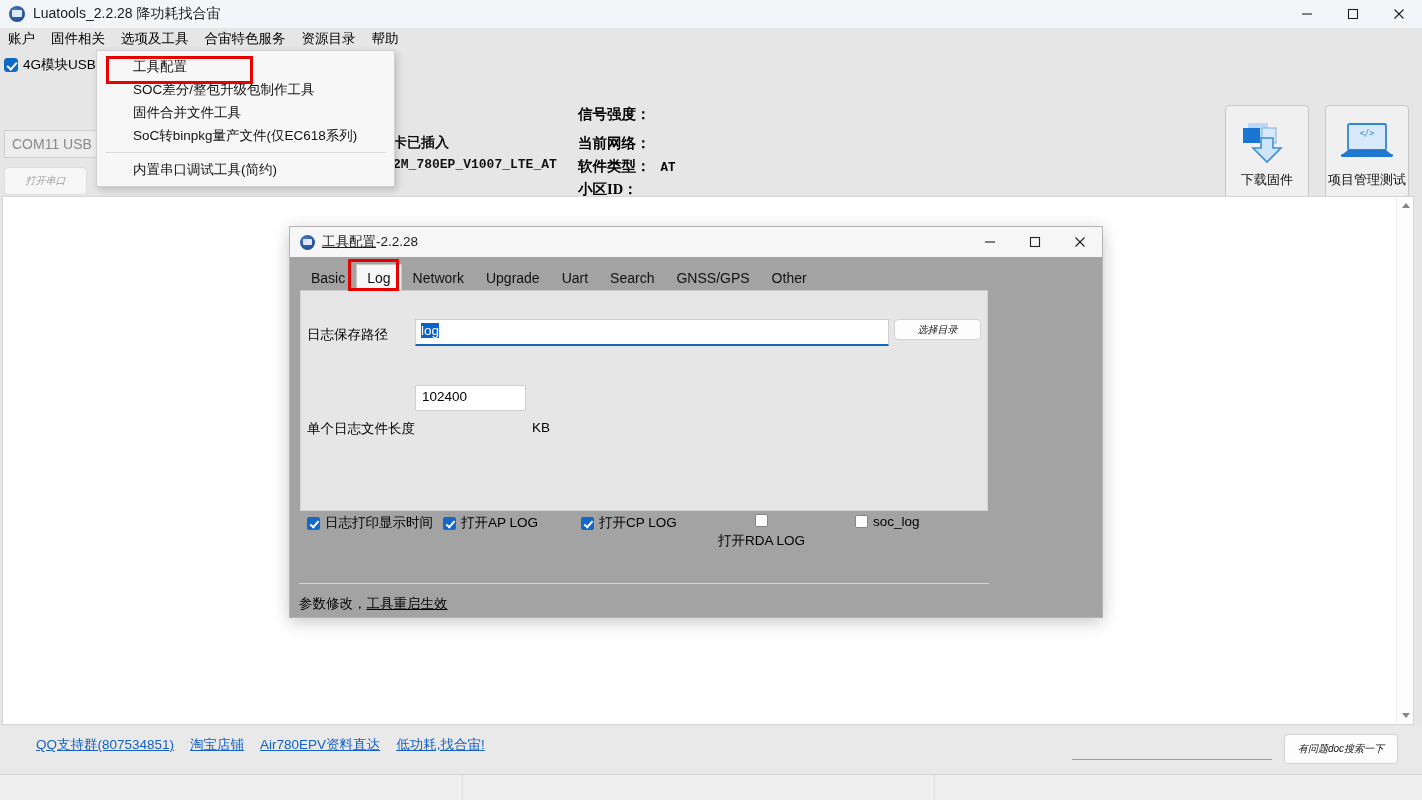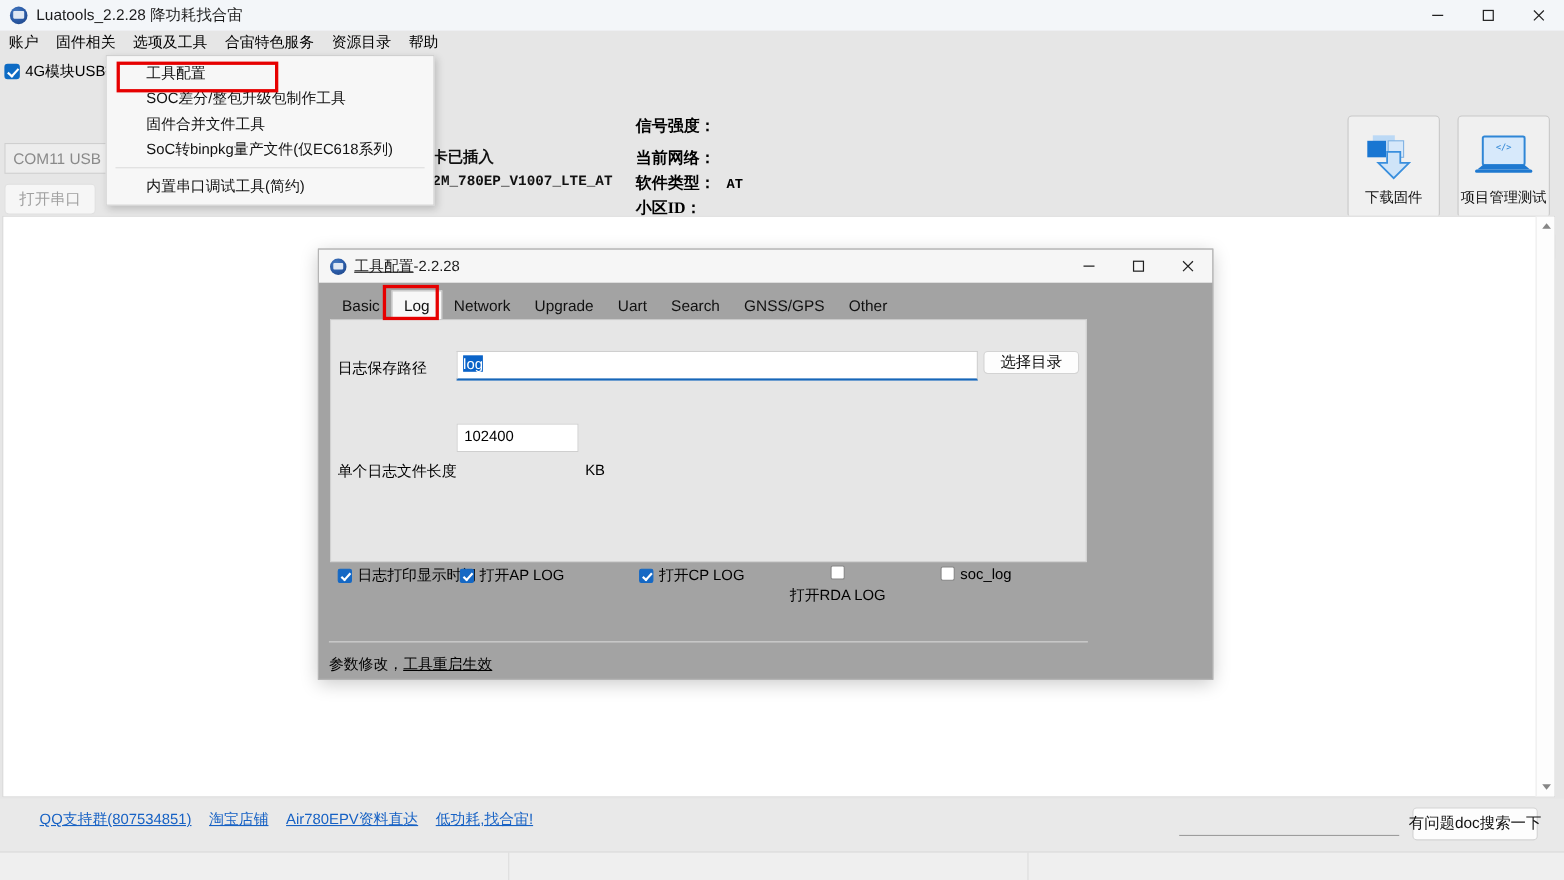--- a/index.html
+++ b/index.html
@@ -91,22 +91,23 @@
   }
 
   .port-combo {
     position:absolute; left:4px; top:80px; width:175px; height:28px;
     background:#ededed; border:1px solid #cfcfcf;
     font-size:14px; color:#8a8a8a; padding-left:7px; line-height:26px;
     white-space:nowrap; overflow:hidden;
   }
   .btn {
     background:#fdfdfd; border:1px solid #d3d3d3; border-radius:4px;
-    font-size:14px; color:#111; display:flex; align-items:center; justify-content:center;
+    font-size:10px; color:#111; display:flex; align-items:center; justify-content:center;
     white-space:nowrap;
+    font-style:italic;
   }
   .btn.disabled { color:#a0a0a0; background:#f6f6f6; border-color:#e0e0e0; }
   .btn-open { position:absolute; left:4px; top:117px; width:83px; height:28px; }
   .btn-stop { position:absolute; left:4px; top:160px; width:83px; height:28px; }
   .btn-clear {
     position:absolute; left:99px; top:160px; width:85px; height:28px;
     border:1px solid #2a6fb5; color:#1e4e86; background:#fbfdff;
   }
   .baud-label {
     position:absolute; left:196px; top:166px; font-size:13.5px; color:#000;
@@ -467,21 +468,21 @@
     <div class="btn btn-dir" style="pointer-events:auto;">选择目录</div>
     <div class="len-input" style="pointer-events:auto;">102400</div>
     <div class="dlg-label" style="left:307px;top:420px;pointer-events:auto;">单个日志文件长度</div>
     <div class="dlg-label" style="left:532px;top:420px;pointer-events:auto;">KB</div>
 
     <div class="chk-row">
       <div class="chk-item" style="left:307px;pointer-events:auto;">
         <span class="chk-s"></span>
         <span>日志打印显示时间</span>
       </div>
-      <div class="chk-item" style="left:418px;pointer-events:auto;">
+      <div class="chk-item" style="left:443px;pointer-events:auto;">
         <span class="chk-s"></span>
         <span>打开AP LOG</span>
       </div>
       <div class="chk-item" style="left:581px;pointer-events:auto;">
         <span class="chk-s"></span>
         <span>打开CP LOG</span>
       </div>
       <div class="chk-item" style="left:718px;pointer-events:auto;flex-direction:column;">
         <span class="chk-s off"></span>
         <span>打开RDA LOG</span>

